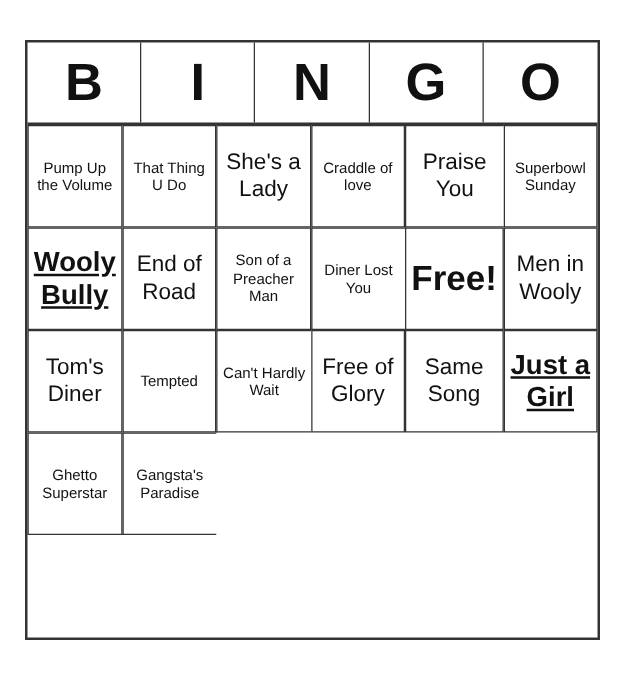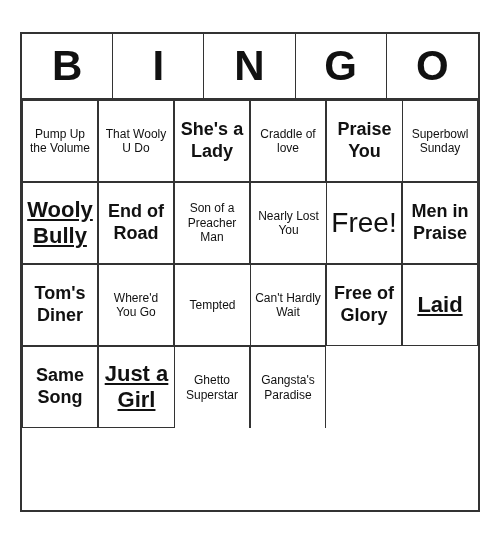--- a/index.html
+++ b/index.html
@@ -58,59 +58,57 @@
     .bingo-cell:nth-child(n+21) {
       border-bottom: none;
     }
     .bingo-cell.large-text {
       font-size: 22px;
       font-weight: bold;
       text-decoration: underline;
     }
     .bingo-cell.medium-text {
       font-size: 18px;
-      font-weight: bold;
+      font-weight: normal;
     }
     .bingo-cell.small-text {
       font-size: 12px;
       font-weight: normal;
     }
     .bingo-cell.free {
       font-size: 28px;
-      font-weight: normal;
+      font-weight: bold;
     }
   </style>
 </head>
 <body>
 
 <div class="bingo-card">
   <div class="bingo-header">
   <div class="bingo-header-cell">B</div>
       <div class="bingo-header-cell">I</div>
       <div class="bingo-header-cell">N</div>
       <div class="bingo-header-cell">G</div>
       <div class="bingo-header-cell">O</div>
     </div>
   <div class="bingo-grid">
   <div class="bingo-cell small-text">Pump Up the Volume</div>
-      <div class="bingo-cell small-text">That Wooly U Do</div>
+      <div class="bingo-cell small-text">That Thing U Do</div>
       <div class="bingo-cell medium-text">She's a Lady</div>
       <div class="bingo-cell small-text">Craddle of love</div>
       <div class="bingo-cell medium-text">Praise You</div>
       <div class="bingo-cell small-text">Superbowl Sunday</div>
       <div class="bingo-cell large-text">Wooly Bully</div>
       <div class="bingo-cell medium-text">End of Road</div>
       <div class="bingo-cell small-text">Son of a Preacher Man</div>
-      <div class="bingo-cell small-text">Nearly Lost You</div>
+      <div class="bingo-cell small-text">Diner Lost You</div>
       <div class="bingo-cell free">Free!</div>
-      <div class="bingo-cell medium-text">Men in Praise</div>
+      <div class="bingo-cell medium-text">Men in Wooly</div>
       <div class="bingo-cell medium-text">Tom's Diner</div>
-      <div class="bingo-cell small-text">Where'd You Go</div>
       <div class="bingo-cell small-text">Tempted</div>
       <div class="bingo-cell small-text">Can't Hardly Wait</div>
       <div class="bingo-cell medium-text">Free of Glory</div>
-      <div class="bingo-cell large-text">Laid</div>
       <div class="bingo-cell medium-text">Same Song</div>
       <div class="bingo-cell large-text">Just a Girl</div>
       <div class="bingo-cell small-text">Ghetto Superstar</div>
       <div class="bingo-cell small-text">Gangsta's Paradise</div>
     </div>
 </div>
 
 </body></html>

